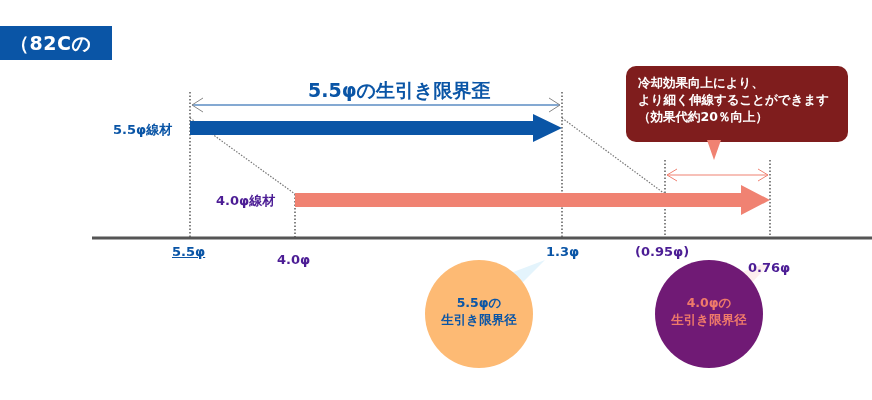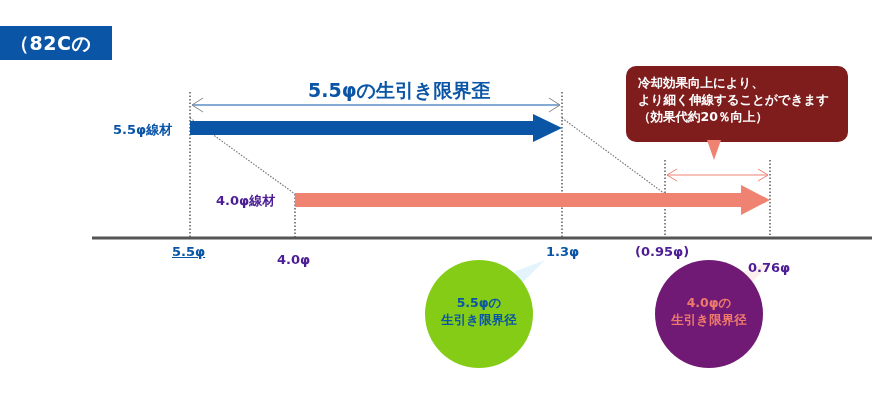--- a/index.html
+++ b/index.html
@@ -5,21 +5,21 @@
   html,body{margin:0;padding:0;background:#ffffff;}
   body{width:872px;height:400px;position:relative;overflow:hidden;font-family:"DejaVu Sans","Liberation Sans",sans-serif;}
   .abs{position:absolute;}
   .title-box{left:0;top:26px;width:112px;height:34px;background:#0a55a6;color:#fff;font-size:19px;font-weight:bold;line-height:34px;padding-left:10px;box-sizing:border-box;letter-spacing:0.5px;}
   .blue{color:#0a55a6;}
   .red{color:#4c1d95;}
   .lbl{font-size:13px;font-weight:bold;white-space:nowrap;}
   .callout{left:626px;top:66px;width:222px;height:76px;background:#7f1d1d;border-radius:10px;color:#fff;font-size:12.5px;font-weight:bold;line-height:17px;padding:8px 0 0 12px;box-sizing:border-box;white-space:nowrap;}
   .callout-tail{left:707px;top:140px;width:0;height:0;border-left:7px solid transparent;border-right:7px solid transparent;border-top:20px solid #f08272;}
   .bubble{border-radius:50%;text-align:center;font-size:12.5px;font-weight:bold;line-height:17px;box-sizing:border-box;}
-  .bubble-blue{left:425px;top:260px;width:108px;height:108px;background:#84cc16;color:#0a55a6;padding-top:34px;}
+  .bubble-blue{left:425px;top:260px;width:108px;height:108px;background:#fdba74;color:#0a55a6;padding-top:34px;}
   .bubble-red{left:655px;top:260px;width:108px;height:108px;background:#701a75;color:#ef7a6a;padding-top:34px;}
 </style>
 </head>
 <body>
 
 <div class="abs title-box">（82Cの例）</div>
 
 <svg class="abs" style="left:0;top:0" width="872" height="400">
 
   <g stroke="#333" stroke-width="1.2" stroke-dasharray="1.5,2">

